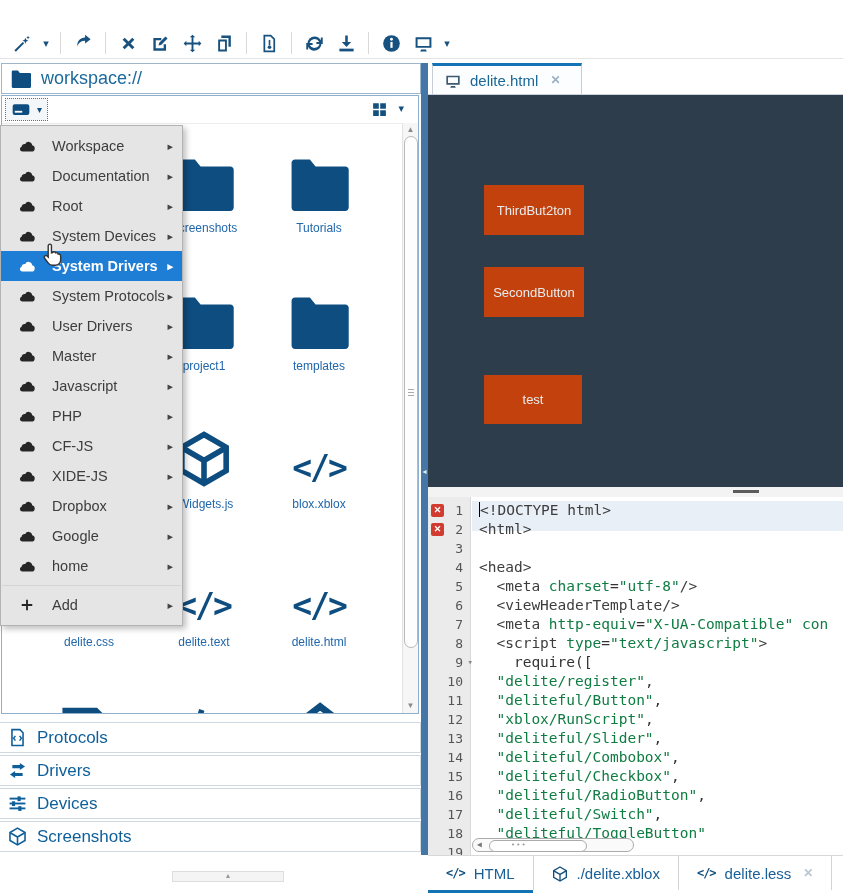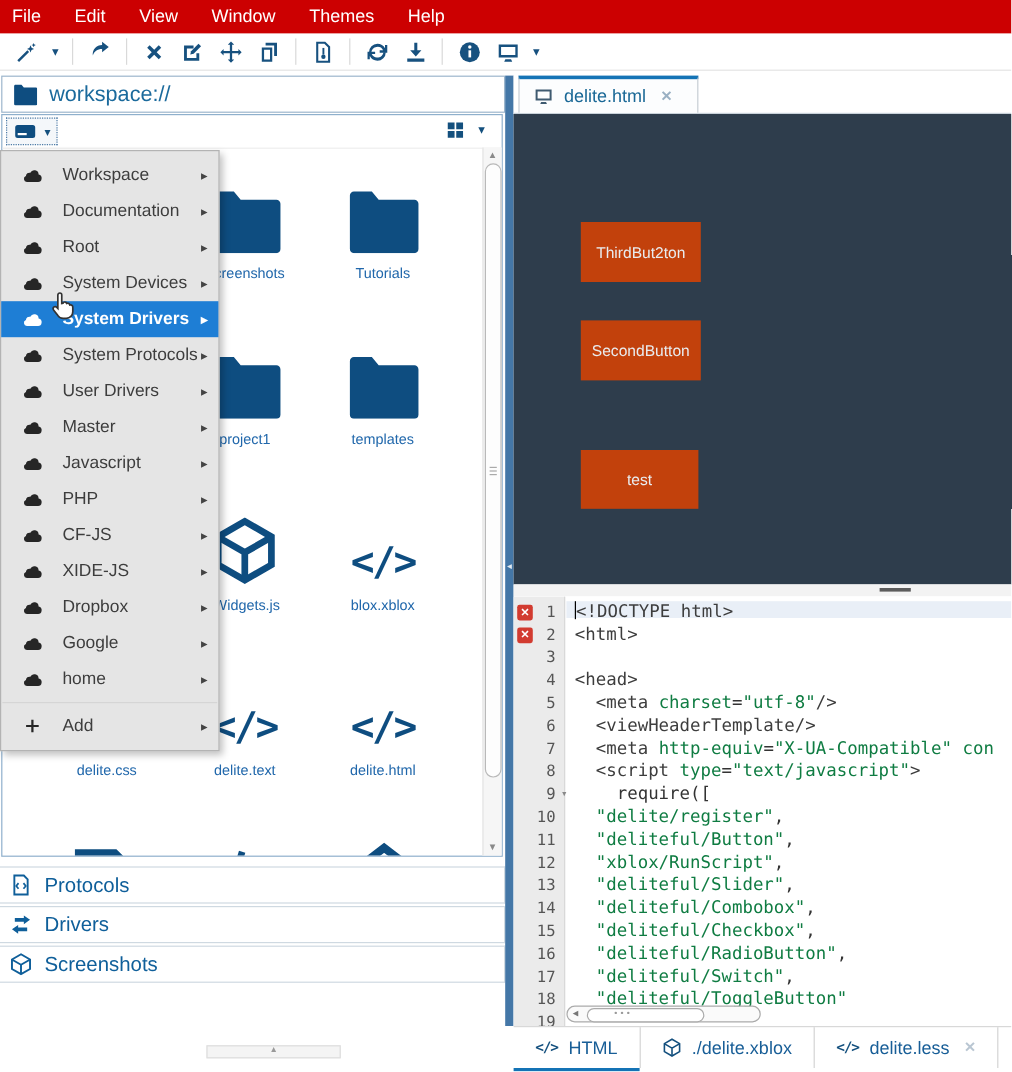--- a/index.html
+++ b/index.html
@@ -94,21 +94,21 @@
   
   #editor{position:absolute;left:428px;top:497px;width:415px;height:358px;background:#fff;overflow:hidden;
           font-family:"DejaVu Sans Mono",monospace;font-size:14.5px;}
   #gutter{position:absolute;left:0;top:0;width:43px;height:358px;background:#ebebeb;border-right:1px solid #d9d9d9;box-sizing:border-box;}
   .gut-row{position:absolute;left:0;width:42px;height:19px;}
   .gut-num{position:absolute;right:7px;top:0;font-size:13px;color:#555;line-height:19px;}
   .gut-err{position:absolute;left:3px;top:3px;width:13px;height:13px;background:#d23b30;border-radius:2px;
            color:#fff;font-size:9px;line-height:13px;text-align:center;font-weight:bold;font-family:"Liberation Sans",sans-serif;}
   .gut-fold{position:absolute;right:-3px;top:4px;font-size:9px;color:#888;}
   #code-area{position:absolute;left:44px;top:0;right:0;height:358px;}
-  .code-line{position:absolute;left:0;right:0;height:14px;line-height:19px;white-space:pre;padding-left:7px;}
+  .code-line{position:absolute;left:0;right:0;height:30px;line-height:19px;white-space:pre;padding-left:7px;}
   .code-line.active{background:#e9eff7;}
   .tk-tag{color:#3d3d3d;}
   .tk-attr{color:#0f7c42;}
   .tk-str{color:#0f7c42;}
   .tk-plain{color:#333;}
   .caret{display:inline-block;width:1px;height:15px;background:#000;vertical-align:-2px;}
   #h-scroll{position:absolute;left:44px;top:341px;width:162px;height:14px;border:1px solid #ababab;border-radius:8px;
             background:#fafafa;box-sizing:border-box;}
   #h-scroll .sc-arr{position:absolute;left:4px;top:1px;font-size:8px;color:#777;}
   #h-scroll .sc-thumb{position:absolute;left:16px;top:1px;width:96px;height:10px;border:1px solid #ababab;border-radius:6px;background:#fff;}
@@ -121,28 +121,20 @@
   .btab .btlabel{font-size:15px;color:#185e97;}
   .btab .btclose{margin-left:12px;color:#b9c6d2;font-size:12px;font-weight:bold;}
   .btab .underline{position:absolute;left:0;right:0;bottom:-3px;height:3px;background:var(--tabacc);}
   .btab svg{margin-right:9px;color:#14507e;}
 </style>
 </head>
 <body>
 
 <div id="stage">
 
-  <div id="menubar">
-      <div class="mb-item">File</div>
-      <div class="mb-item">Edit</div>
-      <div class="mb-item">View</div>
-      <div class="mb-item">Window</div>
-      <div class="mb-item">Themes</div>
-      <div class="mb-item">Help</div>
-    </div>
   <div id="toolbar">
       <div class="tb-btn">
         <svg class="ic" width="19" height="19" viewBox="0 0 24 24">
           <path d="M1.8 20.6 12.4 10l1.8 1.8L3.6 22.4zM14.6 7.4l1.1-2.6 1.1 2.6 2.6 1.1-2.6 1.1-1.1 2.6-1.1-2.6L12 8.5zM19 2.2l.7 1.6 1.6.7-1.6.7-.7 1.6-.7-1.6-1.6-.7 1.6-.7z"></path>
         </svg>
       </div>
       <div class="tb-caret">▾</div>
       <div class="tb-sep"></div>
       <div class="tb-btn">
         <svg class="ic" width="19" height="19" viewBox="0 0 24 24">
@@ -337,20 +329,31 @@
             <path d="M9.4 10 7 13l2.4 3M14.6 10 17 13l-2.4 3" fill="none" stroke="currentColor" stroke-width="1.8"></path>
           </svg></span>
         <span class="acc-label">Protocols</span>
       </div>
       <div class="acc-row">
         <span><svg class="ic" width="19" height="19" viewBox="0 0 24 24">
             <path d="M15 2.5 21.5 7 15 11.5V9H5.5V5H15z"></path>
             <path d="M9 12.5 2.5 17 9 21.5V19h9.5v-4H9z"></path>
           </svg></span>
         <span class="acc-label">Drivers</span>
+      </div>
+      <div class="acc-row">
+        <span><svg class="ic" width="19" height="19" viewBox="0 0 24 24">
+            <path d="M2 4.6h20V7H2z"></path>
+            <rect x="12" y="3" width="4" height="6"></rect>
+            <path d="M2 10.8h20v2.4H2z"></path>
+            <rect x="5" y="9.2" width="4" height="6"></rect>
+            <path d="M2 17h20v2.4H2z"></path>
+            <rect x="13" y="15.4" width="4" height="6"></rect>
+          </svg></span>
+        <span class="acc-label">Devices</span>
       </div>
       <div class="acc-row">
         <span><svg class="ic" width="19" height="19" viewBox="0 0 24 24">
             <path d="M12 1.5 21.5 7v10L12 22.5 2.5 17V7z" fill="none" stroke="currentColor" stroke-width="2"></path>
             <path d="M2.8 7.3 12 12.6l9.2-5.3M12 12.6V22" fill="none" stroke="currentColor" stroke-width="2"></path>
           </svg></span>
         <span class="acc-label">Screenshots</span>
       </div>
     </div>
   <div id="collapse-handle">▲</div>

